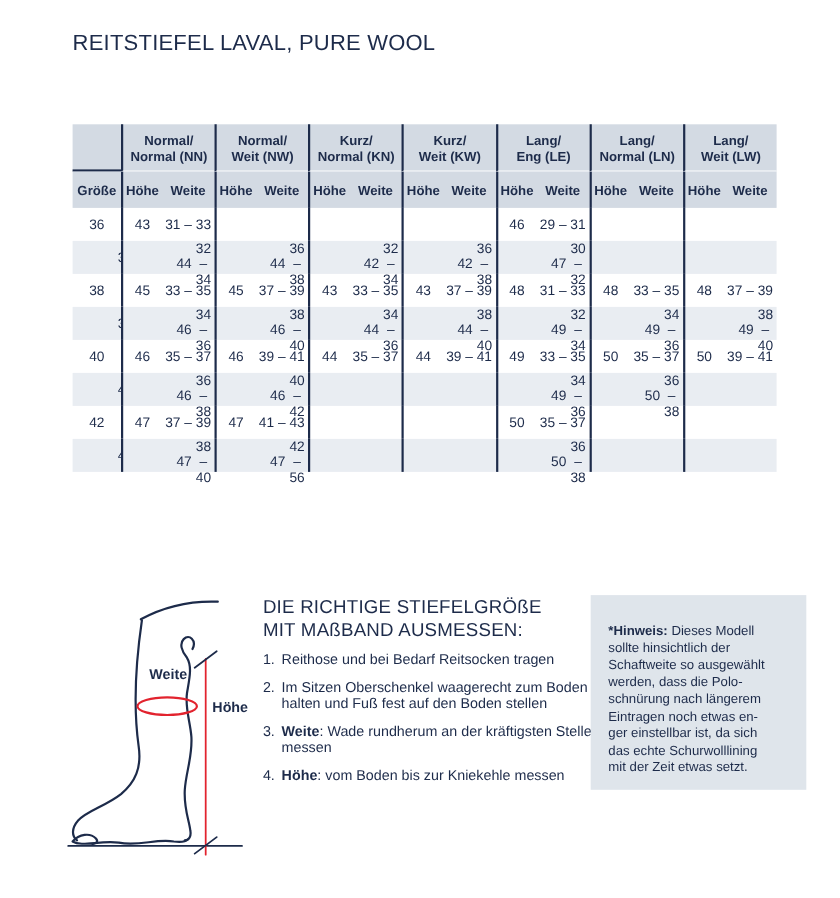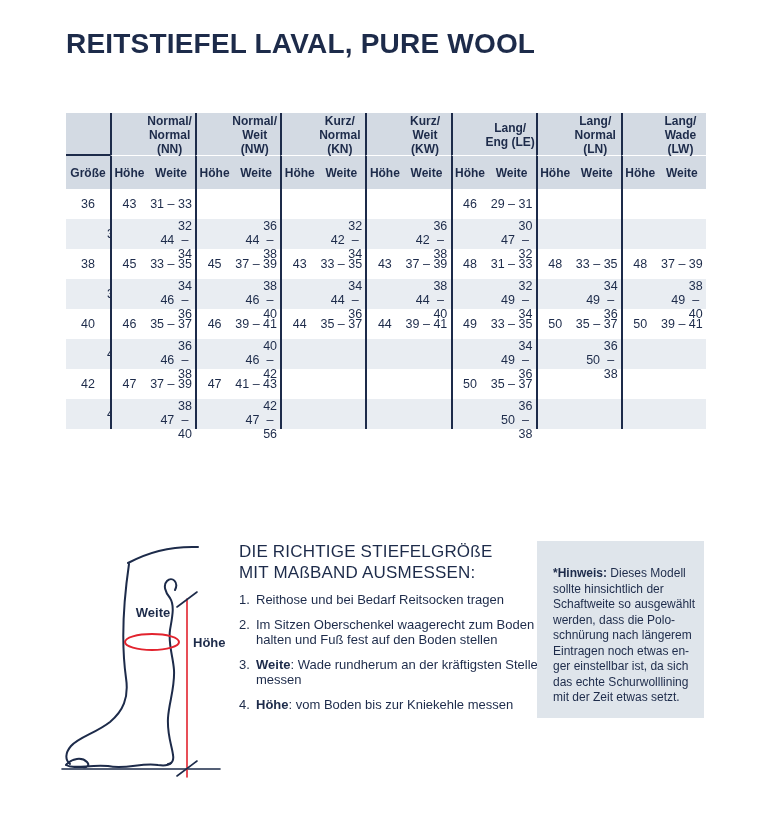--- a/index.html
+++ b/index.html
@@ -7,49 +7,49 @@
     --red:#e2232e;
     --header-bg:#d3dae3;
     --alt-bg:#e9edf2;
     --note-bg:#dfe5eb;
   }
   *{margin:0;padding:0;box-sizing:border-box;}
   html,body{background:#fff;}
   body{font-family:"Liberation Sans","DejaVu Sans",sans-serif;color:var(--navy);}
   .page{position:relative;width:764px;height:816px;background:#fff;overflow:hidden;}
 
-  .title{position:absolute;left:66px;top:28px;font-size:28px;font-weight:700;letter-spacing:.2px;}
+  .title{position:absolute;left:66px;top:28px;font-size:20px;font-weight:400;letter-spacing:.2px;}
   .subtitle{position:absolute;left:66px;top:80px;font-size:15px;font-weight:700;letter-spacing:.2px;}
 
   
   .sizetable{position:absolute;left:66px;top:113px;width:640px;}
   .trow{display:grid;grid-template-columns:44px repeat(7,1fr);}
   .cell{display:flex;align-items:center;justify-content:center;}
   .gcell{border-left:2px solid var(--navy);}
-  .thead-groups .cell{height:43px;background:var(--header-bg);padding-left:32px;}
+  .thead-groups .cell{height:43px;background:var(--header-bg);}
   .thead-groups .gcell{border-bottom:1px solid #fff;flex-direction:column;justify-content:center;
       font-size:12px;font-weight:700;line-height:14px;text-align:center;padding-top:2px;}
   .thead-groups .sizecell{border-bottom:2px solid var(--navy);}
   .thead-sub .cell{height:33px;background:var(--header-bg);font-size:12px;font-weight:700;}
   .thead-sub .gcell,.body .gcell{display:grid;grid-template-columns:42% 58%;align-items:center;}
   .thead-sub .gcell span,.body .gcell span{text-align:center;display:block;}
   .body .trow{height:30px;}
   .body .trow.alt .cell{background:var(--alt-bg);padding-left:48px;}
   .body .cell{font-size:12.5px;height:30px;}
   .body .sizecell{font-weight:400;}
 
   
   .measure-head{position:absolute;left:239px;top:541px;font-size:17px;font-weight:400;line-height:21px;letter-spacing:.2px;}
   .steps{position:absolute;left:239px;top:592px;width:320px;}
   .step{display:grid;grid-template-columns:17px 300px;margin-bottom:9px;font-size:13px;line-height:15.5px;}
   .step .num{text-align:left;}
   .step b{font-weight:700;}
 
   
-  .note{position:absolute;left:537px;top:541px;width:167px;height:177px;background:var(--note-bg);
+  .note{position:absolute;left:537px;top:541px;width:196px;height:177px;background:var(--note-bg);
         padding:25px 20px 0 16px;font-size:12px;line-height:15.5px;}
   .note .note-line{white-space:nowrap;}
   .note b{font-weight:700;}
 
   
   .boot{position:absolute;left:60px;top:530px;width:170px;height:250px;}
   .boot text{font-family:"Liberation Sans","DejaVu Sans",sans-serif;font-size:13px;font-weight:700;fill:var(--navy);}
 </style>
 </head>
 <body>
@@ -80,21 +80,21 @@
         <div class="cell gcell">
           <span>Lang/</span>
           <span>Eng (LE)</span>
         </div>
         <div class="cell gcell">
           <span>Lang/</span>
           <span>Normal (LN)</span>
         </div>
         <div class="cell gcell">
           <span>Lang/</span>
-          <span>Wade (LW)</span>
+          <span>Weit (LW)</span>
         </div>
       </div>
     <div class="thead-sub trow">
         <div class="cell sizecell">Größe</div>
         <div class="cell gcell">
           <span>Höhe</span>
           <span>Weite</span>
         </div>
         <div class="cell gcell">
           <span>Höhe</span>

